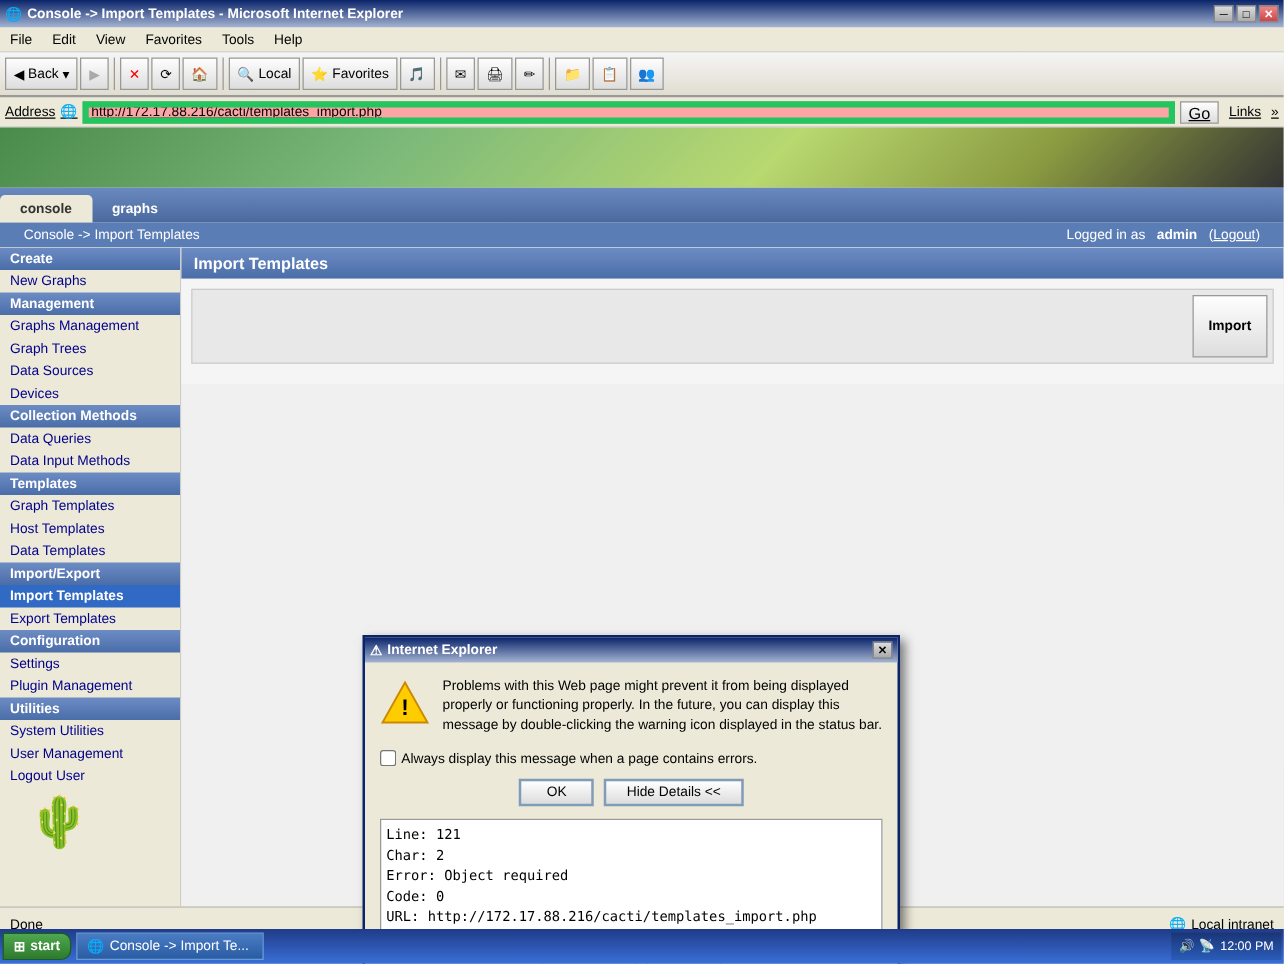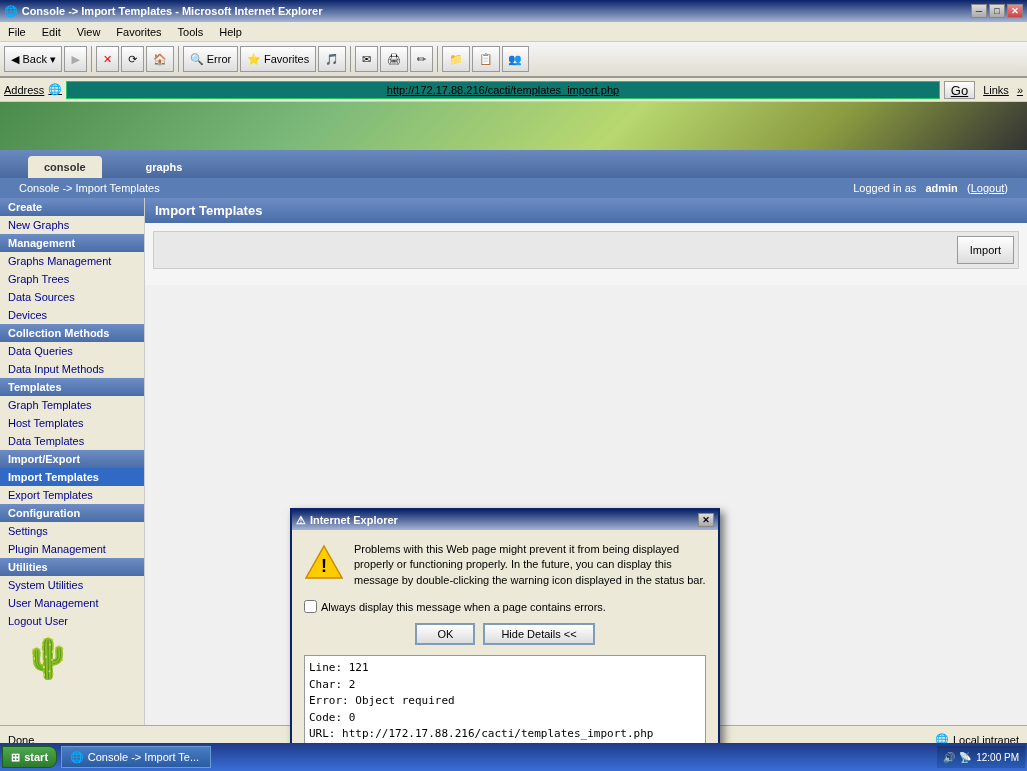--- a/index.html
+++ b/index.html
@@ -68,25 +68,24 @@
       display: flex;
       align-items: center;
       padding: 0 4px;
       gap: 4px;
       border-bottom: 1px solid #ccc;
       text-decoration: underline;
     }
     #address-input {
       flex: 1;
       height: 18px;
-      border: 1px solid #22c55e;
+      border: 5px solid #22c55e;
       padding: 0 2px;
       font-size: 11px;
-      background: #0f766e;
-      text-align: center;
+      background: #fca5a5;
     }
     .addr-btn {
       background: linear-gradient(to bottom, #fefefe, #ddd);
       border: 1px solid #999;
       padding: 1px 6px;
       cursor: pointer;
       font-size: 13px;
       height: 18px;
     }
     #links-btn { font-size: 11px; padding: 1px 4px; cursor: pointer; }
@@ -101,21 +100,20 @@
     }
     .tab {
       padding: 4px 16px;
       font-size: 11px;
       font-weight: bold;
       cursor: pointer;
       height: 22px;
       display: flex;
       align-items: center;
       border-radius: 4px 4px 0 0;
-      margin-left: 28px;
     }
     .tab-active {
       background: #ece9d8;
       color: #333;
     }
     .tab-inactive {
       background: transparent;
       color: white;
     }
 
@@ -195,23 +193,24 @@
       justify-content: flex-end;
       padding: 4px;
       background: #e8e8e8;
       border: 1px solid #ccc;
       margin-bottom: 8px;
     }
 
     .import-btn {
       background: linear-gradient(to bottom, #fefefe, #ddd);
       border: 1px solid #999;
-      padding: 7px 12px;
-      cursor: pointer;
-      font-size: 11px;
+      padding: 18px 12px;
+      cursor: pointer;
+      font-size: 11px;
+      font-weight: bold;
     }
 
     
     #statusbar {
       background: #ece9d8;
       height: 28px;
       display: flex;
       align-items: center;
       padding: 0 8px;
       border-top: 1px solid #aaa;
@@ -427,21 +426,21 @@
   </button>
   <button class="tb-btn">
     <span>⟳</span>
   </button>
   <button class="tb-btn">
     <span>🏠</span>
   </button>
   <div class="tb-separator"></div>
   <button class="tb-btn">
     <span>🔍</span>
-    <span>Error</span>
+    <span>Local</span>
   </button>
   <button class="tb-btn">
     <span>⭐</span>
     <span>Favorites</span>
   </button>
   <button class="tb-btn">
     <span>🎵</span>
   </button>
   <div class="tb-separator"></div>
   <button class="tb-btn">

